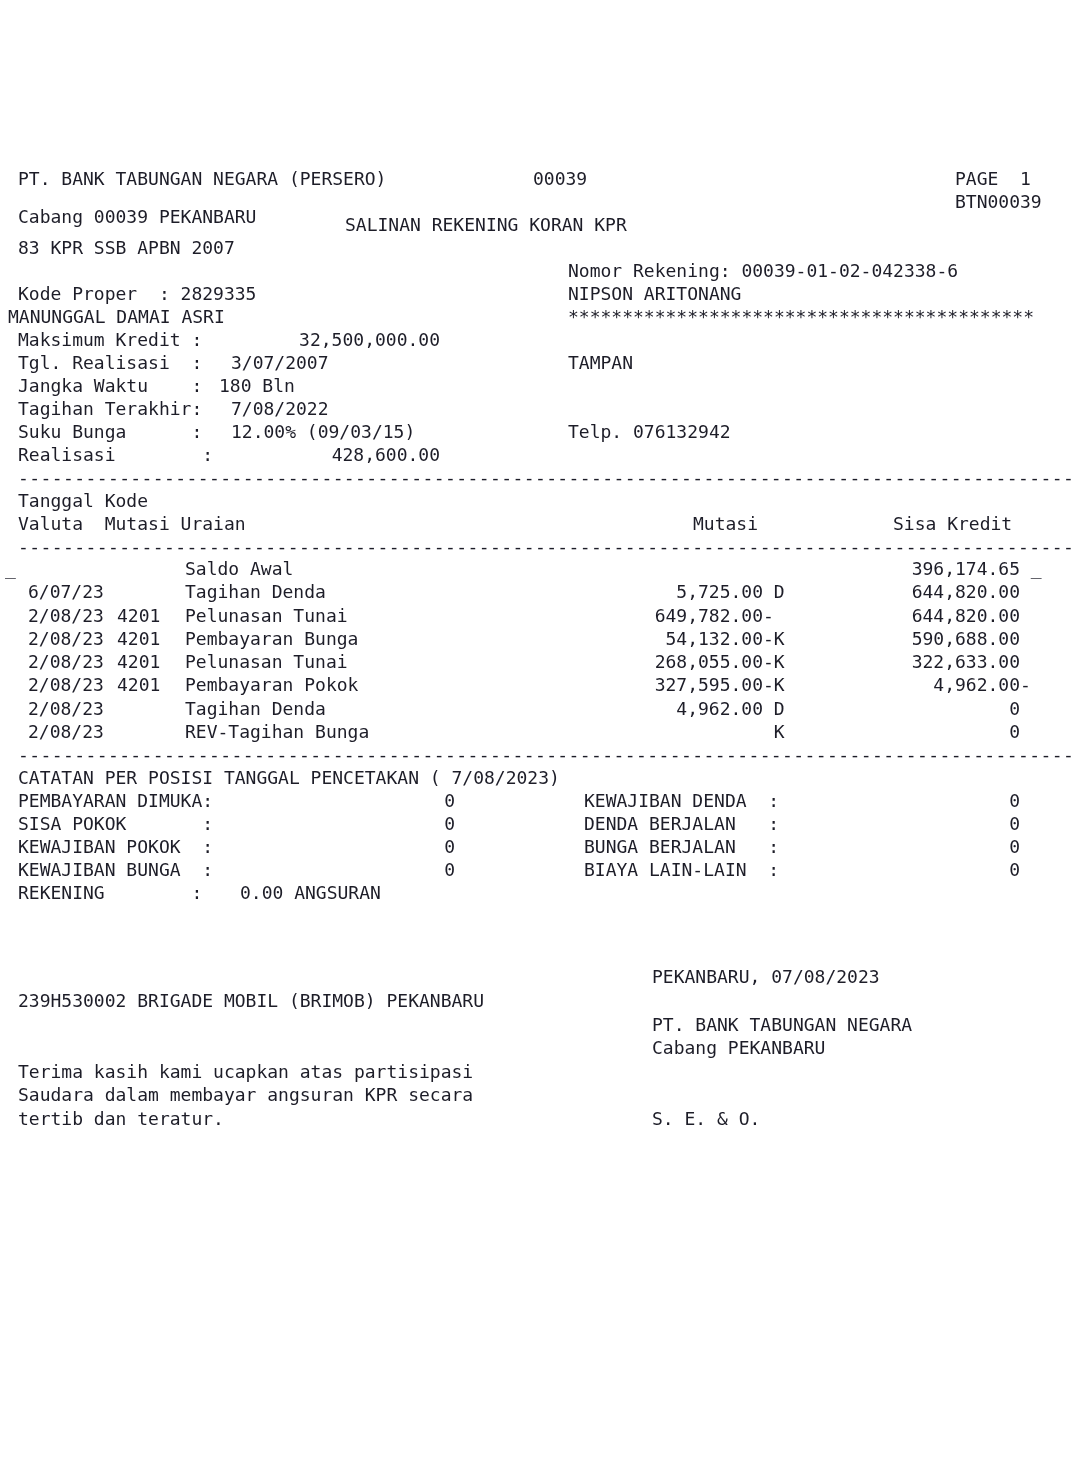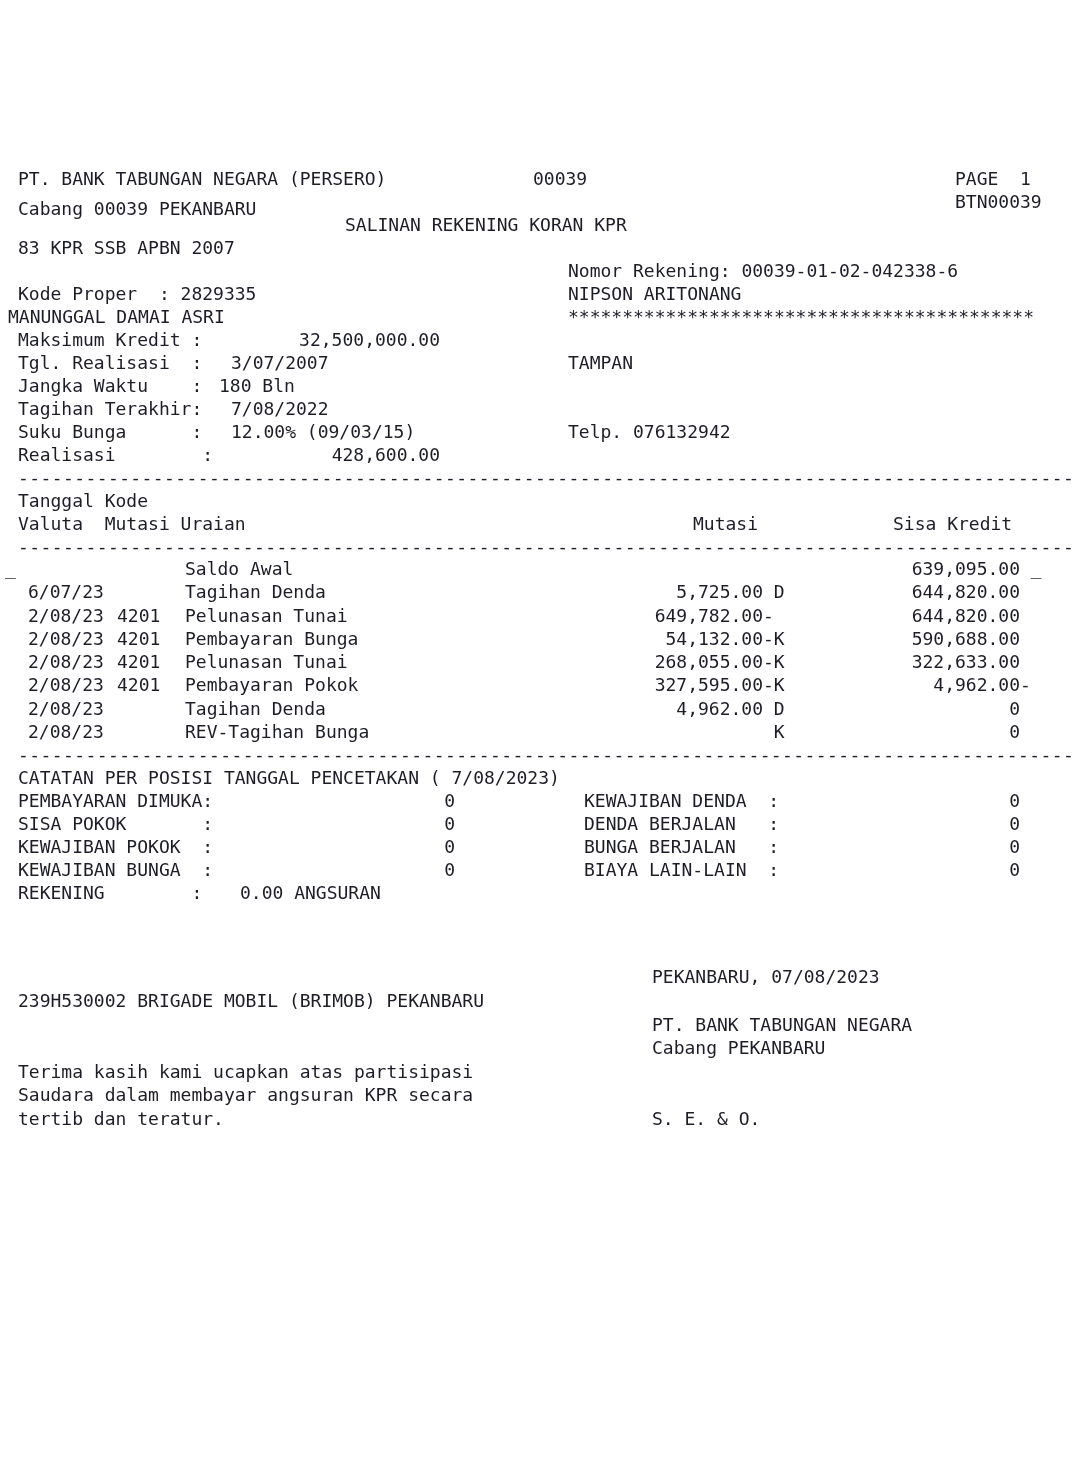--- a/index.html
+++ b/index.html
@@ -18,21 +18,21 @@
   .sep{letter-spacing:0.4px;}
 </style>
 </head>
 <body>
 
 <div class="page">
 
   <span class="ln" style="left:18px;top:168px">PT. BANK TABUNGAN NEGARA (PERSERO)</span>
   <span class="ln" style="left:533px;top:168px">00039</span>
   <span class="ln" style="left:955px;top:168px">PAGE  1</span>
-  <span class="ln" style="left:18px;top:198px">Cabang 00039 PEKANBARU</span>
+  <span class="ln" style="left:18px;top:206px">Cabang 00039 PEKANBARU</span>
   <span class="ln" style="left:955px;top:191px">BTN00039</span>
   <span class="ln" style="left:345px;top:214px">SALINAN REKENING KORAN KPR</span>
   <span class="ln" style="left:18px;top:237px">83 KPR SSB APBN 2007</span>
 
   <span class="ln" style="left:18px;top:283px">Kode Proper  : 2829335</span>
   <span class="ln" style="left:8px;top:306px">MANUNGGAL DAMAI ASRI</span>
   <span class="ln" style="left:18px;top:329px">Maksimum Kredit :</span>
   <span class="rnum" style="left:240px;top:329px;width:200px">32,500,000.00</span>
   <span class="ln" style="left:18px;top:352px">Tgl. Realisasi  :</span>
   <span class="ln" style="left:231px;top:352px">3/07/2007</span>
@@ -53,21 +53,21 @@
 
   <span class="ln sep" style="left:18px;top:467px">----------------------------------------------------------------------------------------------</span>
   <span class="ln" style="left:18px;top:490px">Tanggal Kode</span>
   <span class="ln" style="left:18px;top:513px">Valuta  Mutasi Uraian</span>
   <span class="ln" style="left:693px;top:513px">Mutasi</span>
   <span class="ln" style="left:893px;top:513px">Sisa Kredit</span>
   <span class="ln sep" style="left:18px;top:536px">----------------------------------------------------------------------------------------------</span>
 
   <span class="ln" style="left:5px;top:558px">_</span>
   <span class="ln" style="left:185px;top:558px">Saldo Awal</span>
-  <span class="rnum" style="left:820px;top:558px;width:200px">639,095.00</span>
+  <span class="rnum" style="left:820px;top:558px;width:200px">396,174.65</span>
   <span class="ln" style="left:1020px;top:558px"> _</span>
 
   <span class="ln" style="left:28px;top:581px">6/07/23</span>
   <span class="ln" style="left:185px;top:581px">Tagihan Denda</span>
   <span class="rnum" style="left:563px;top:581px;width:200px">5,725.00</span>
   <span class="ln" style="left:763px;top:581px"> D</span>
   <span class="rnum" style="left:820px;top:581px;width:200px">644,820.00</span>
 
   <span class="ln" style="left:28px;top:605px">2/08/23</span>
   <span class="ln" style="left:117px;top:605px">4201</span>

